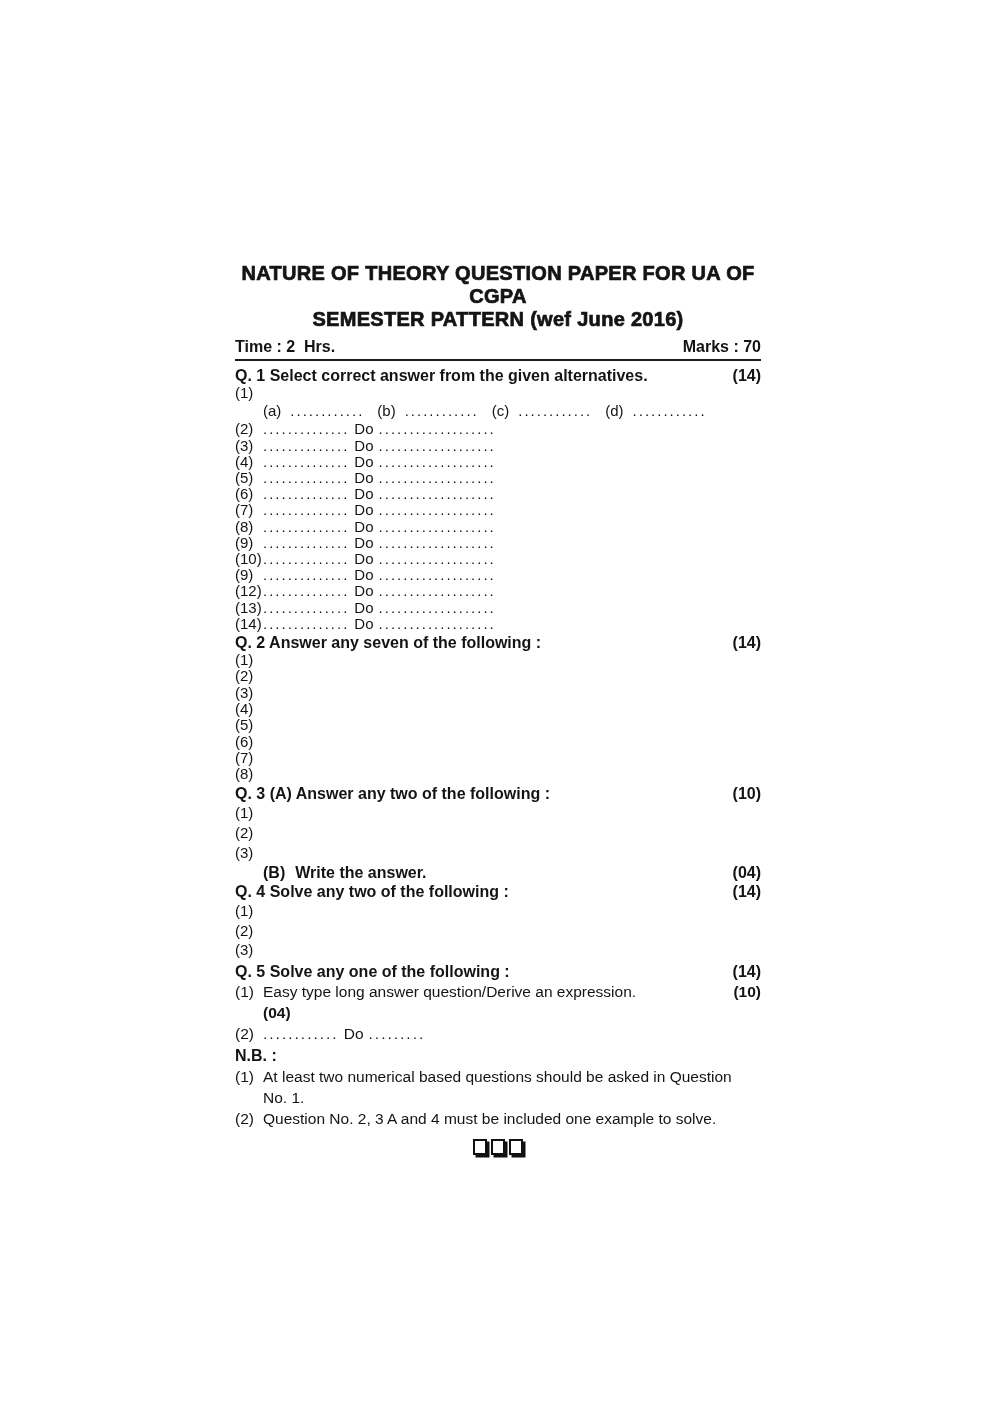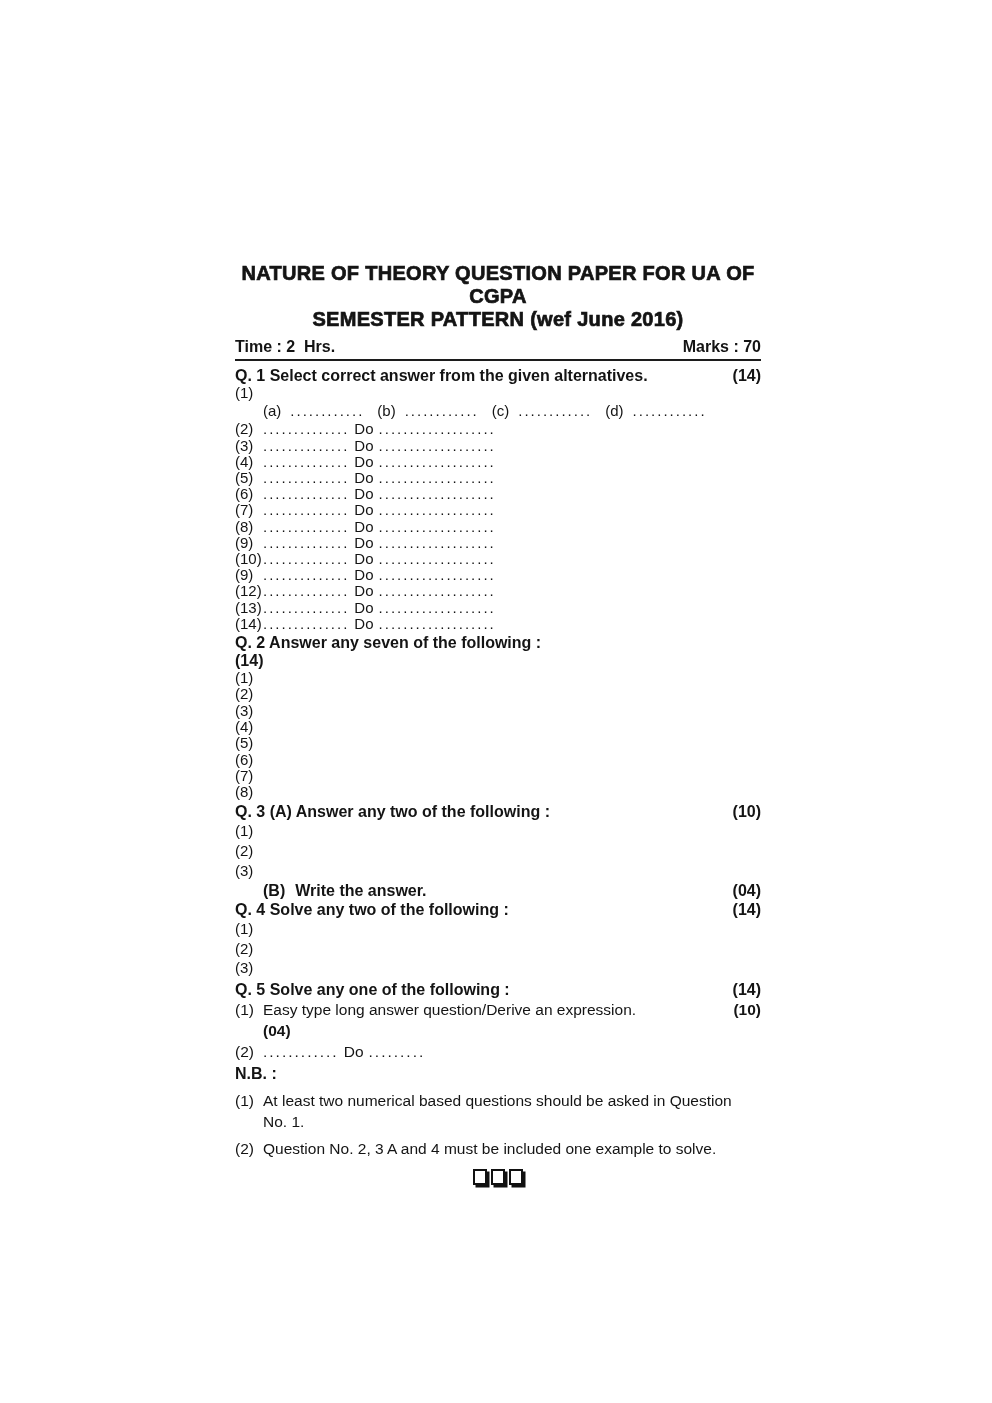--- a/index.html
+++ b/index.html
@@ -46,21 +46,21 @@
   .qhead {
     display: flex;
     justify-content: space-between;
     align-items: baseline;
     font-weight: bold;
     font-size: 16px;
     line-height: 18px;
   }
   .mt6 { margin-top: 6px; gap: 16px; }
   .mt3 { margin-top: 3px; justify-content: space-between; }
-  .mt2 { margin-top: 2px; flex-direction: column; }
+  .mt2 { margin-top: 2px; }
   .body-line {
     font-size: 15px;
     line-height: 16.4px;
   }
   .opt-row {
     display: flex;
     padding-left: 28px;
     font-size: 15px;
     line-height: 17px;
     margin: 1px 0 2px 0;
@@ -102,21 +102,21 @@
     margin-top: 1px;
   }
   .nb-item {
     display: flex;
     font-size: 15.5px;
     line-height: 20.5px;
     align-items: baseline;
     margin-top: 1px;
   }
   .nb-item .n { flex: 0 0 28px; }
-  .nb-item .t { width: 492px; margin-top: 6px; }
+  .nb-item .t { width: 492px; }
   .footer-row {
     margin-top: 9px;
     display: flex;
     justify-content: center;
     column-gap: 4px;
   }
   .sq {
     width: 10px;
     height: 12px;
     border: 2px solid #111;

